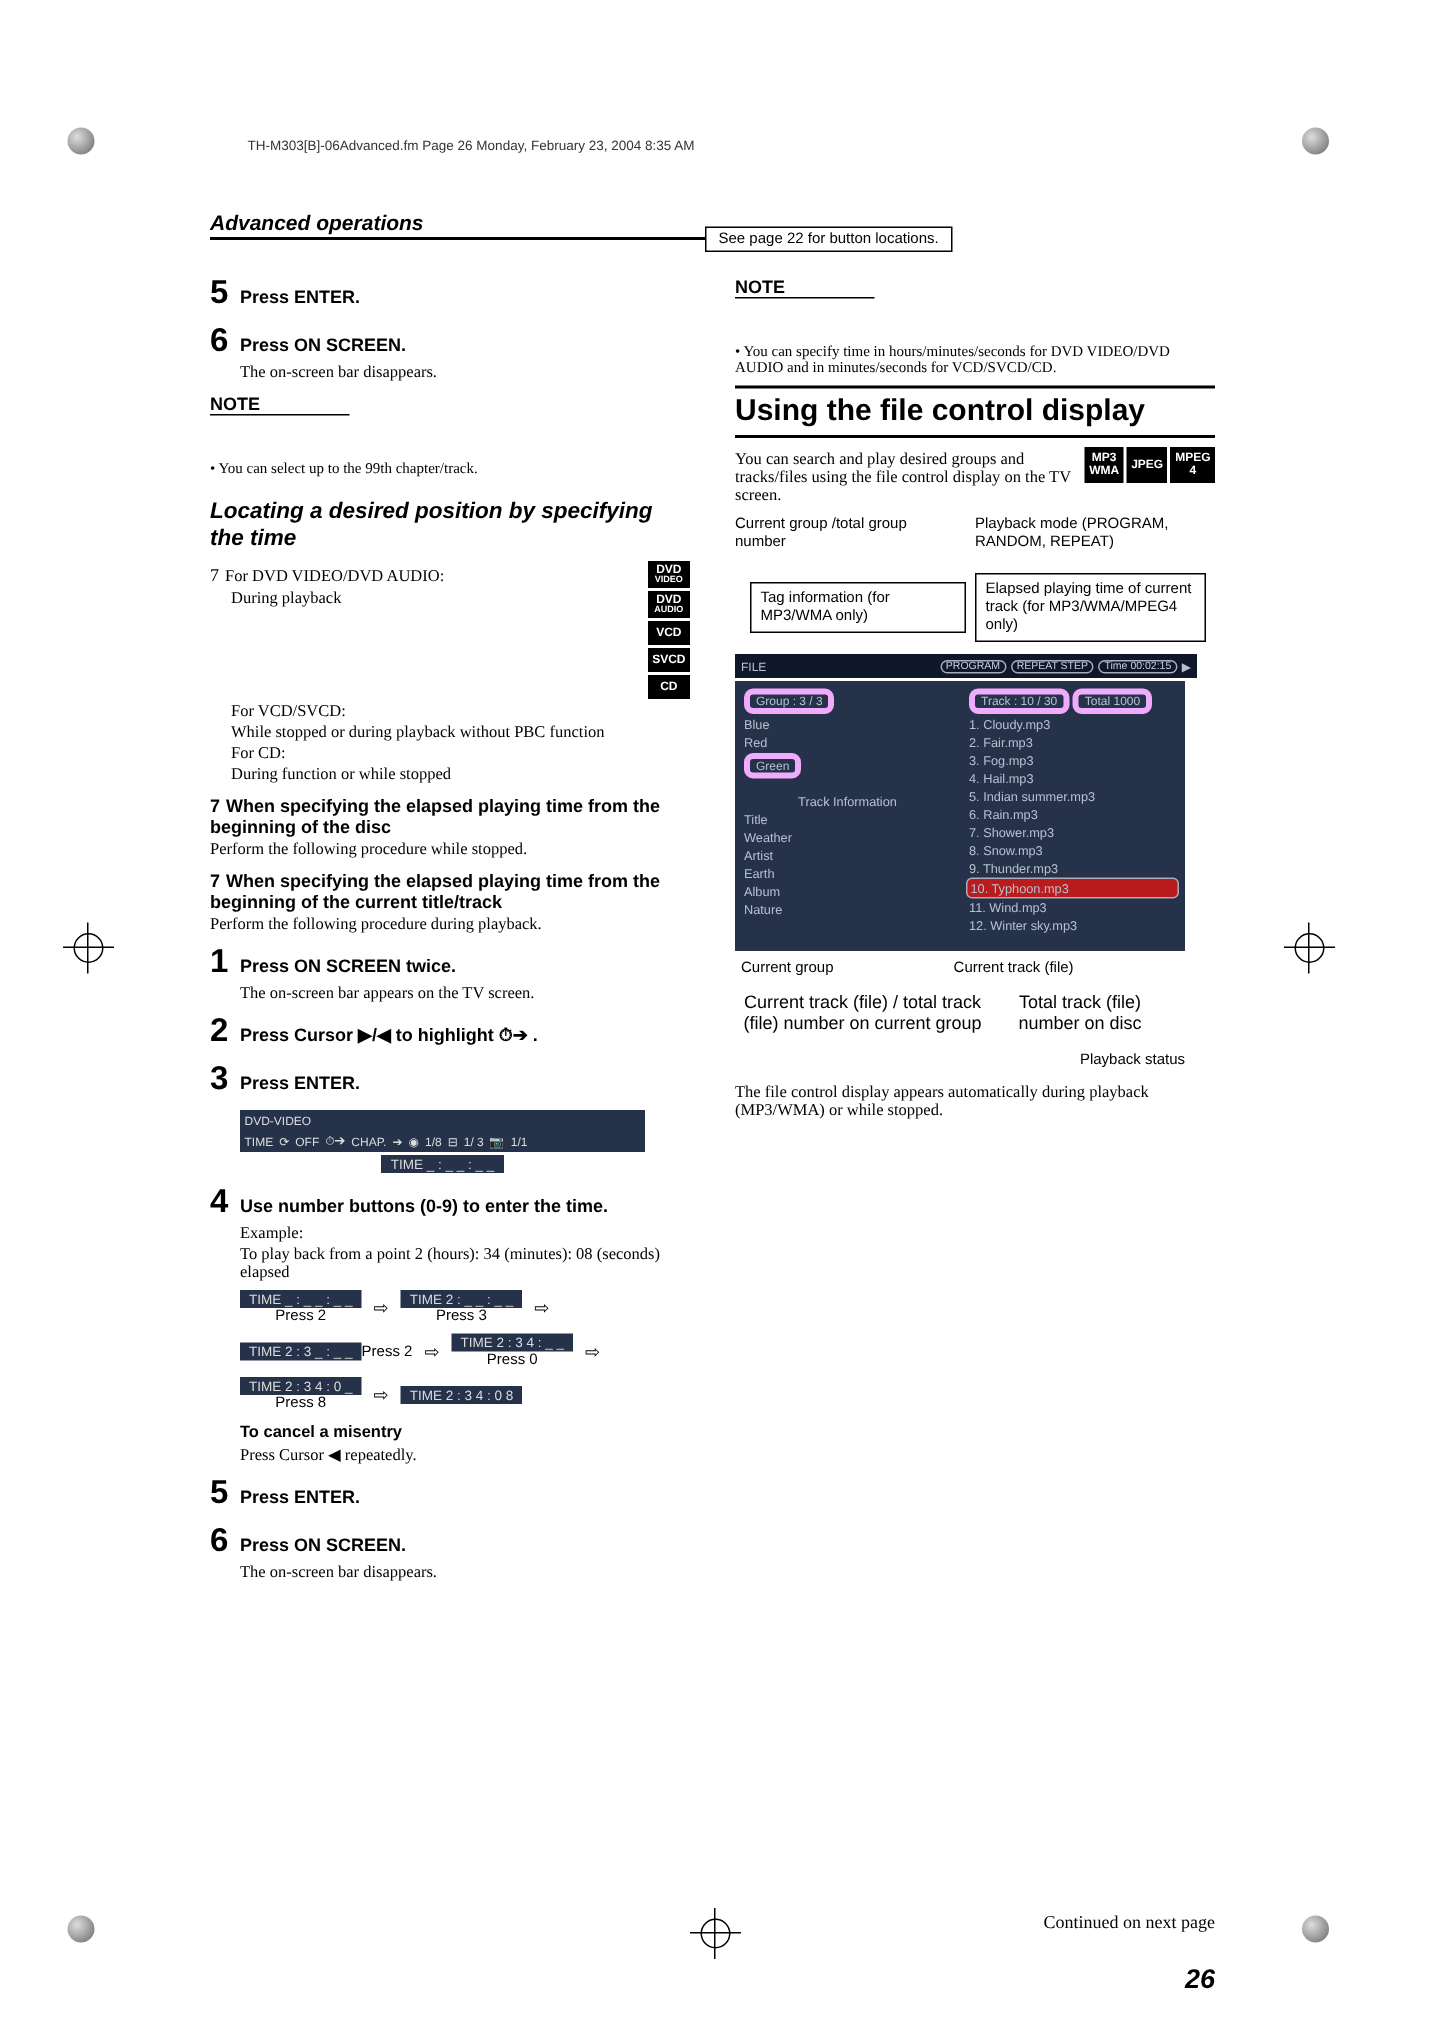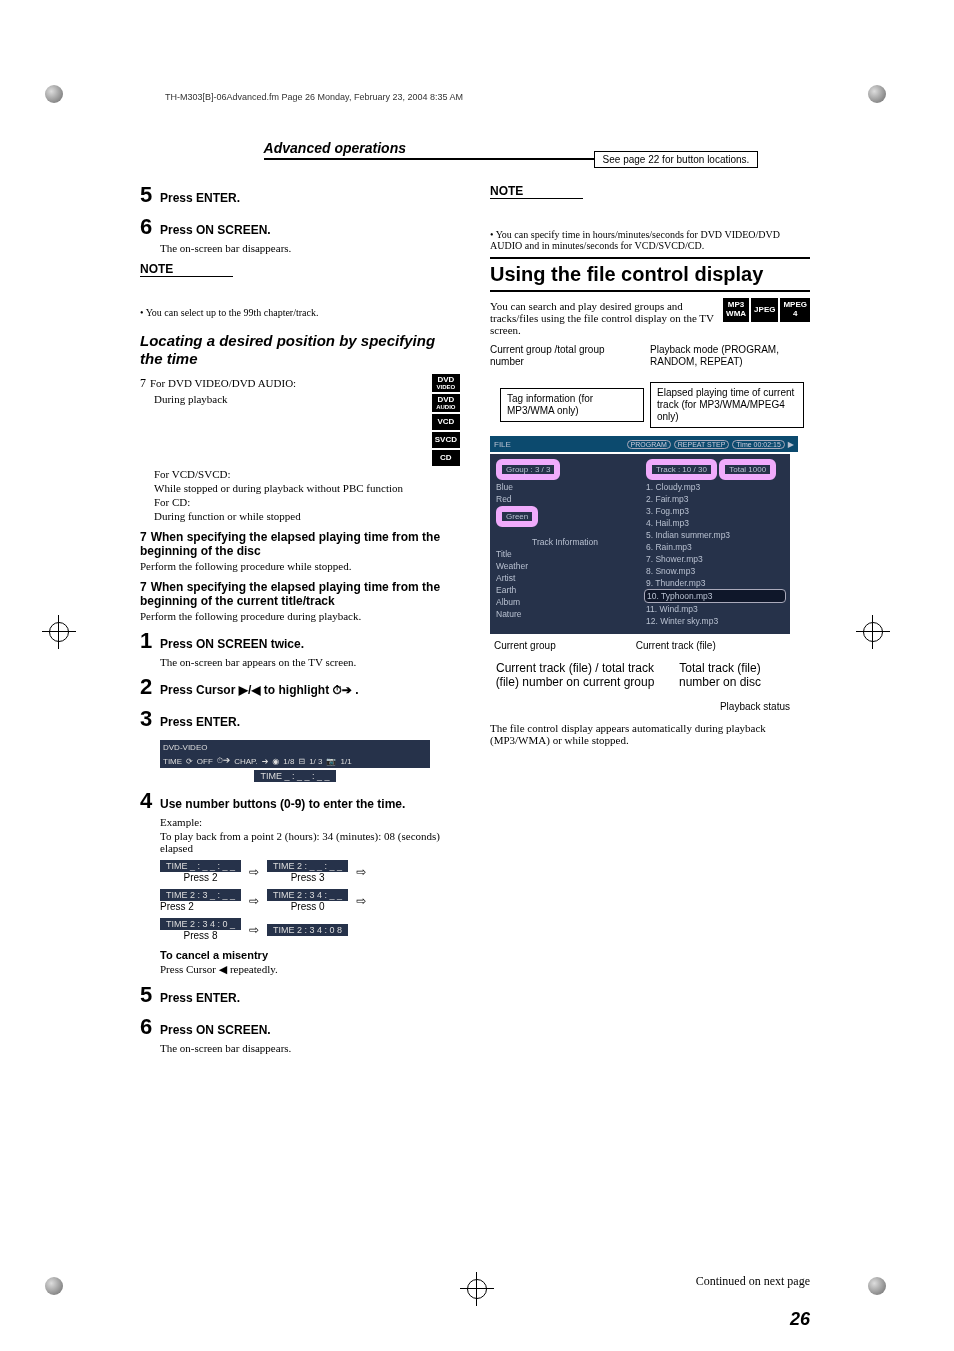--- a/index.html
+++ b/index.html
@@ -26,25 +26,24 @@
     font-weight: bold;
     font-style: italic;
     font-size: 14px;
     border-bottom: 2px solid black;
     padding-bottom: 2px;
     margin-bottom: 8px;
     width: 330px;
   }
   .header-row {
     display: flex;
-    justify-content: center;
+    justify-content: flex-start;
     align-items: flex-end;
     width: 670px;
     margin-top: 50px;
-    margin-left: 36px;
   }
   .btn-loc {
     border: 1px solid black;
     padding: 2px 8px;
     font-size: 10px;
   }
   .columns {
     display: flex;
     gap: 30px;
     width: 670px;
@@ -164,21 +163,21 @@
   .caption-block {
     width: 150px;
     line-height: 1.2;
   }
   .file-display {
     margin-top: 20px;
   }
   .fd-bar {
     width: 300px;
     height: 16px;
-    background: #0c4a6e;
+    background: #0f172a;
     display: flex;
     align-items: center;
     color: #b8c0d0;
     font-size: 8px;
     padding: 0 4px;
     gap: 12px;
     margin-bottom: 2px;
   }
   .fd-bar .right { margin-left: auto; display: flex; gap: 3px; align-items: center;}
   .fd-pill {
@@ -198,28 +197,28 @@
   .fd-left, .fd-right {
     width: 50%;
     padding: 4px;
     color: #b8c0d0;
     font-size: 8.5px;
   }
   .fd-left div, .fd-right div {
     padding: 1px 2px;
   }
   .fd-pill2 {
-    border: 6px solid #f0abfc;
+    border: 4px solid #f0abfc;
     border-radius: 6px;
     padding: 0 4px;
     display: inline-block;
     font-size: 8px;
   }
   .fd-row-hl {
-    background: #0f172a;
+    background: #b91c1c;
   }
   .callout-box {
     border: 1px solid black;
     padding: 4px 6px;
     font-size: 10px;
     line-height: 1.2;
     background: white;
     position: absolute;
   }
   .bar-render {
@@ -415,21 +414,21 @@
               <span class="press-label">Press 2</span>
             </div>
             <span class="arrow">⇨</span>
             <div style="display:flex;flex-direction:column;align-items:center">
               <span class="time-box">TIME  2 : _ _ : _ _</span>
               <span class="press-label">Press 3</span>
             </div>
             <span class="arrow">⇨</span>
           </div>
           <div class="time-entry-row">
-            <div style="display:flex;flex-direction:column;align-items:flex-start">
+            <div style="display:flex;flex-direction:row;align-items:flex-end">
               <span class="time-box">TIME  2 : 3 _ : _ _</span>
               <span class="press-label">Press 2</span>
             </div>
             <span class="arrow">⇨</span>
             <div style="display:flex;flex-direction:column;align-items:center">
               <span class="time-box">TIME  2 : 3 4 : _ _</span>
               <span class="press-label">Press 0</span>
             </div>
             <span class="arrow">⇨</span>
           </div>

